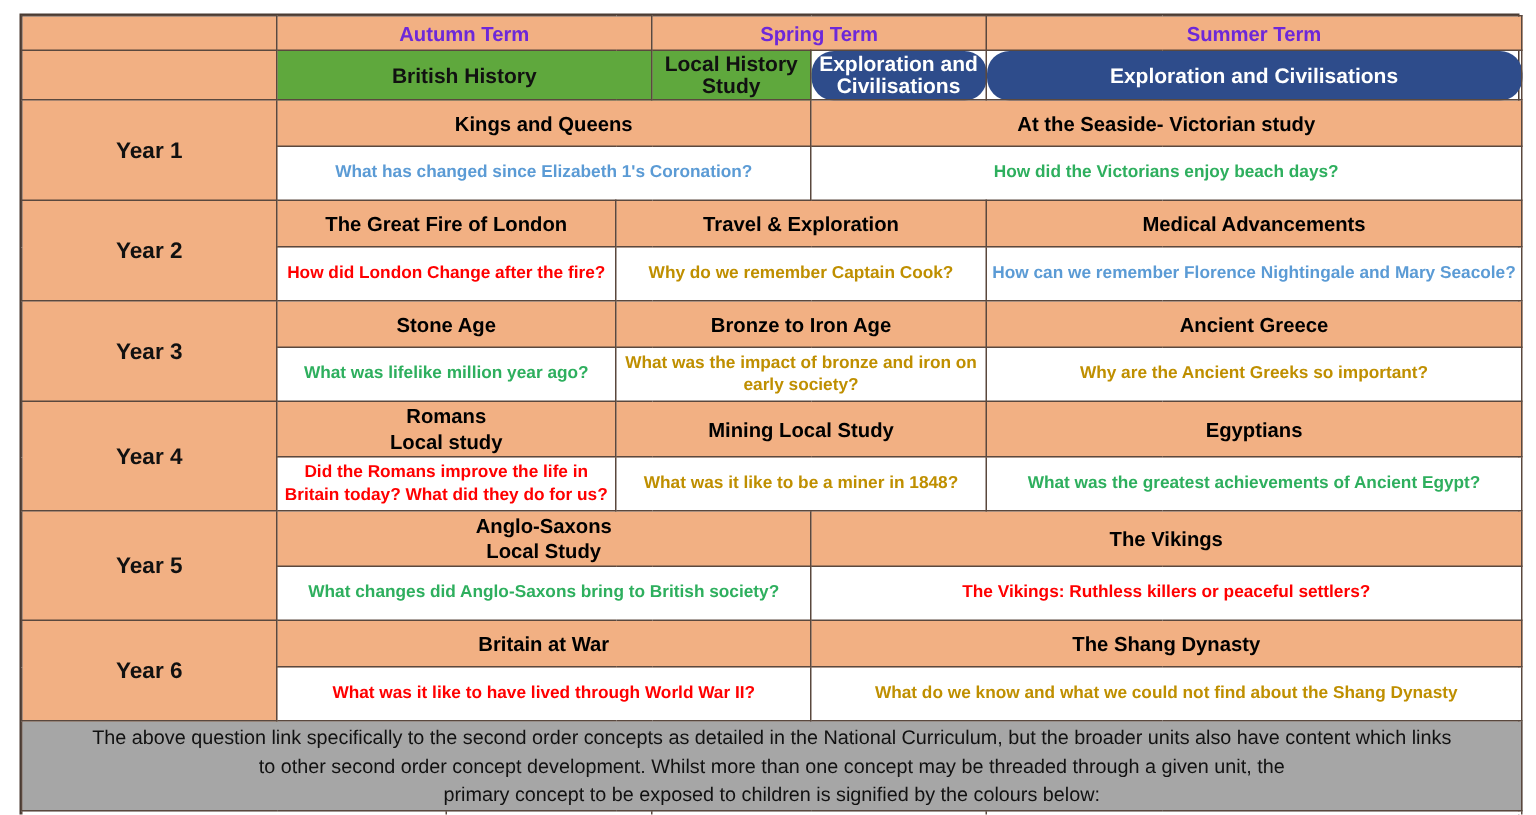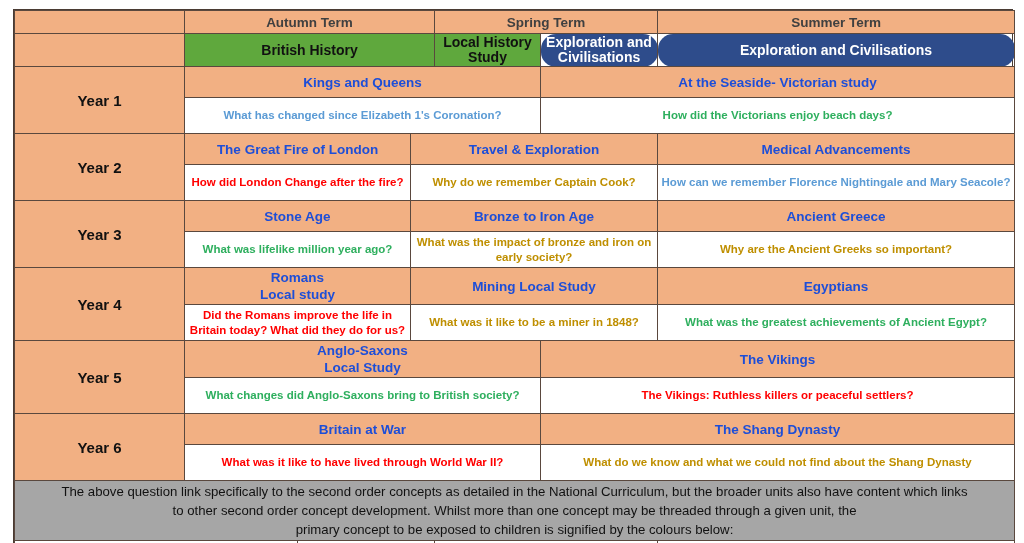--- a/index.html
+++ b/index.html
@@ -46,21 +46,21 @@
 
   
   .peach  { background: #F2B083; }
   .bg-green { background: #5FA83D; }
   .bg-blue  { background: #2E4C8B; }
   .bg-white { background: #ffffff; }
 
   .term-head {
     font-weight: bold;
     font-size: 13.5px;
-    color: #404040;
+    color: #6d28d9;
     height: 23px;
   }
 
   .strand-head {
     font-weight: bold;
     font-size: 14px;
     height: 33px;
     line-height: 15px;
   }
   .strand-head.on-green { color: #111111; }
@@ -68,21 +68,21 @@
 
   .year-label {
     font-weight: bold;
     font-size: 15px;
     color: #111111;
   }
 
   .unit-cell {
     font-weight: bold;
     font-size: 13.5px;
-    color: #1d4ed8;
+    color: #000000;
     line-height: 17px;
     height: 31px;
   }
 
   .q-cell {
     font-weight: bold;
     font-size: 11.5px;
     line-height: 15px;
     height: 36px;
     padding: 2px 5px;

